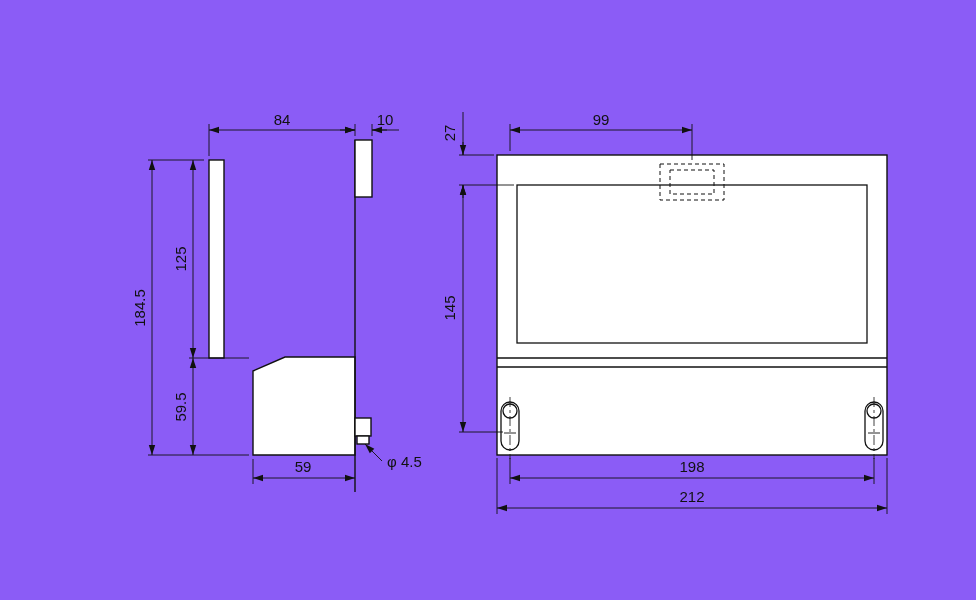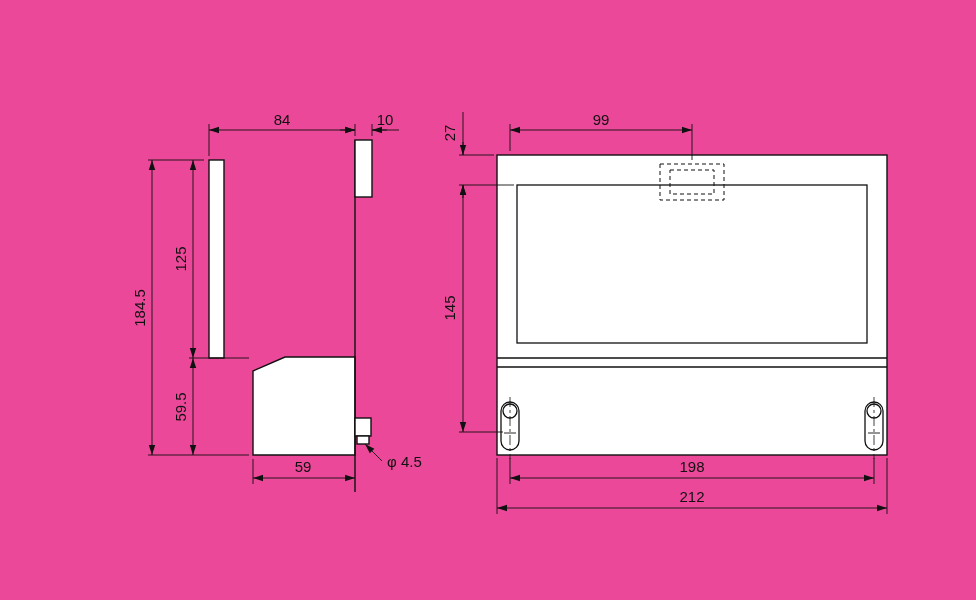--- a/index.html
+++ b/index.html
@@ -1,16 +1,16 @@
 <!DOCTYPE html>
 <html><head>
 <meta charset="utf-8">
 <style>
   html,body{margin:0;padding:0;background:#ffffff;}
-  #canvas{position:relative;width:976px;height:600px;background:#ec4899;overflow:hidden;
+  #canvas{position:relative;width:976px;height:600px;background:#8b5cf6;overflow:hidden;
           font-family:"Liberation Sans", sans-serif;}
   svg{position:absolute;left:0;top:0;}
   .part{fill:#ffffff;stroke:#111111;stroke-width:1.4;stroke-linejoin:miter;}
   .partline{stroke:#111111;stroke-width:1.4;fill:none;}
   .open{fill:none;stroke:#111111;stroke-width:1.3;}
   .thin{stroke:#111111;stroke-width:0.9;fill:none;}
   .dash{stroke:#111111;stroke-width:1;fill:none;stroke-dasharray:4 3;}
   .cline{stroke:#111111;stroke-width:0.8;fill:none;stroke-dasharray:10 3 3 3;}
   .dimtxt{font-family:"Liberation Sans", sans-serif;font-size:15px;fill:#111111;}
 </style>

